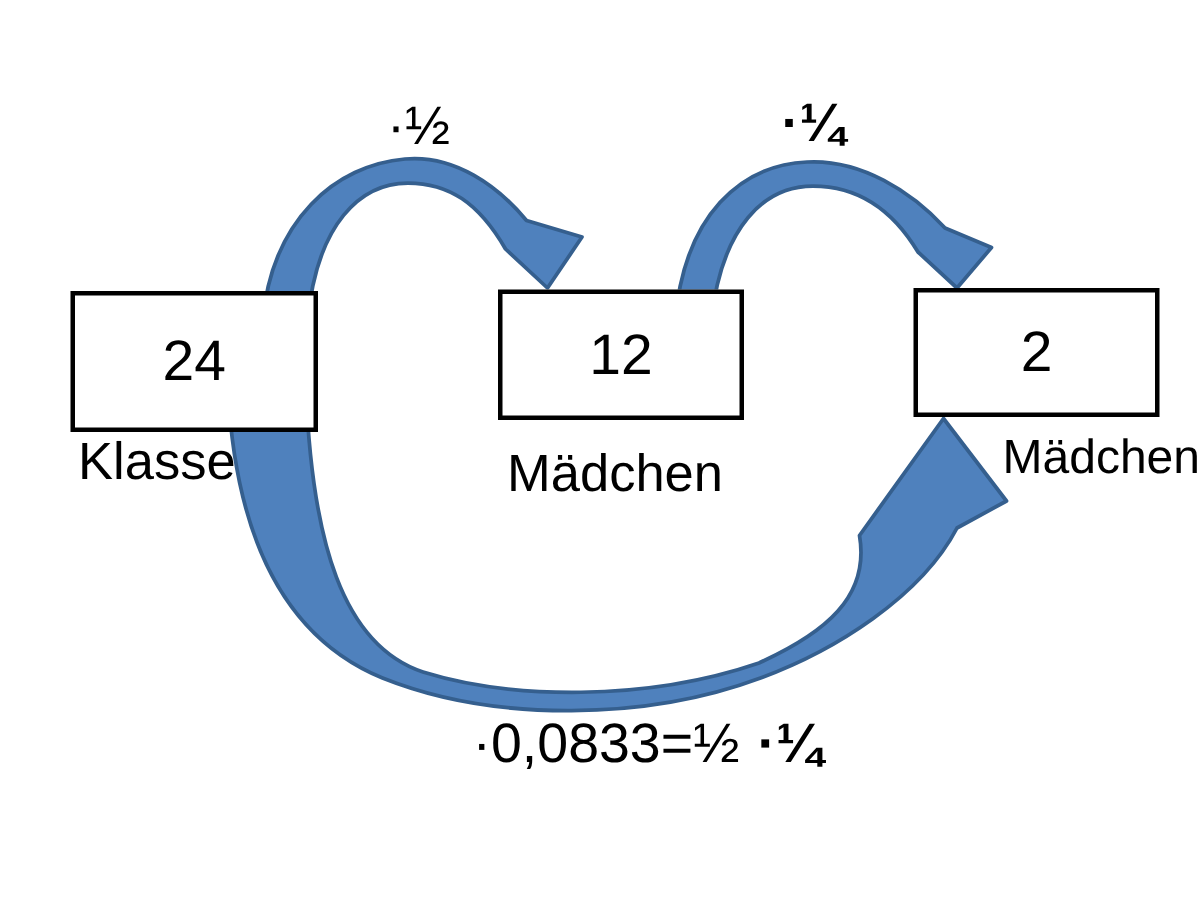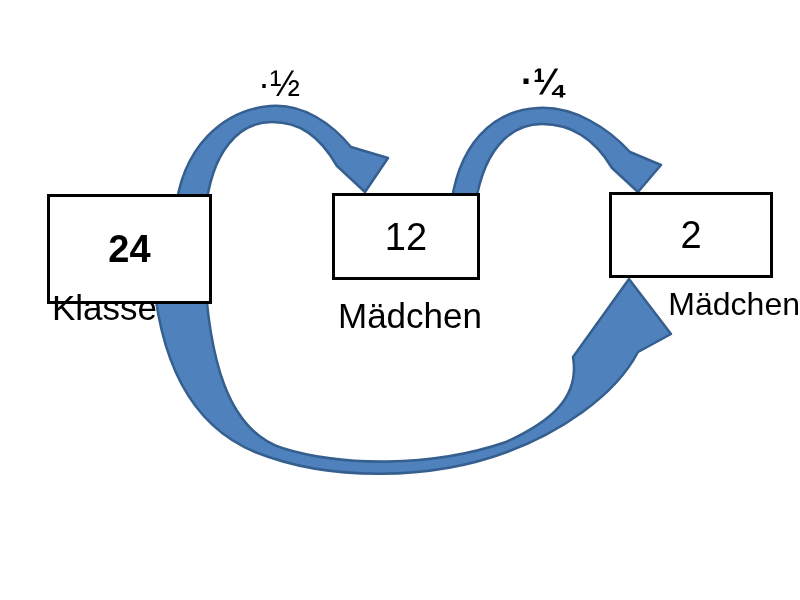--- a/index.html
+++ b/index.html
@@ -28,22 +28,22 @@
     border: 3px solid #000000;
     display: flex;
     align-items: center;
     justify-content: center;
     box-sizing: border-box;
   }
   .box-value {
     font-size: 38px;
     line-height: 1;
   }
-  .box-24 { left: 47px;  top: 194px; width: 165px; height: 110px; font-weight: bold; }
-  .box-12 { left: 332px; top: 193px; width: 148px; height: 87px; }
+  .box-24 { left: 47px;  top: 194px; width: 165px; height: 94px; }
+  .box-12 { left: 332px; top: 193px; width: 164px; height: 87px; }
   .box-2  { left: 609px; top: 192px; width: 164px; height: 86px; }
   .lbl {
     position: absolute;
     font-size: 35px;
     line-height: 1.1;
     white-space: nowrap;
     text-align: right;
   }
   .lbl-klasse  { left: 52px;  top: 289px; }
   .lbl-maedchen { left: 338px; top: 297px; }
@@ -112,14 +112,17 @@
   </div>
 
   <div class="lbl lbl-klasse">Klasse</div>
   <div class="lbl lbl-maedchen">Mädchen</div>
   <div class="lbl lbl-right">
     <span>Mädchen</span>
   </div>
 
   <div class="op-label op-half">·½</div>
   <div class="op-label op-quarter">·¼</div>
+  <div class="op-combined">
+    <span>·0,0833=½</span><span class="bold-part">·¼</span>
+  </div>
 
 </div>
 
 </body></html>

